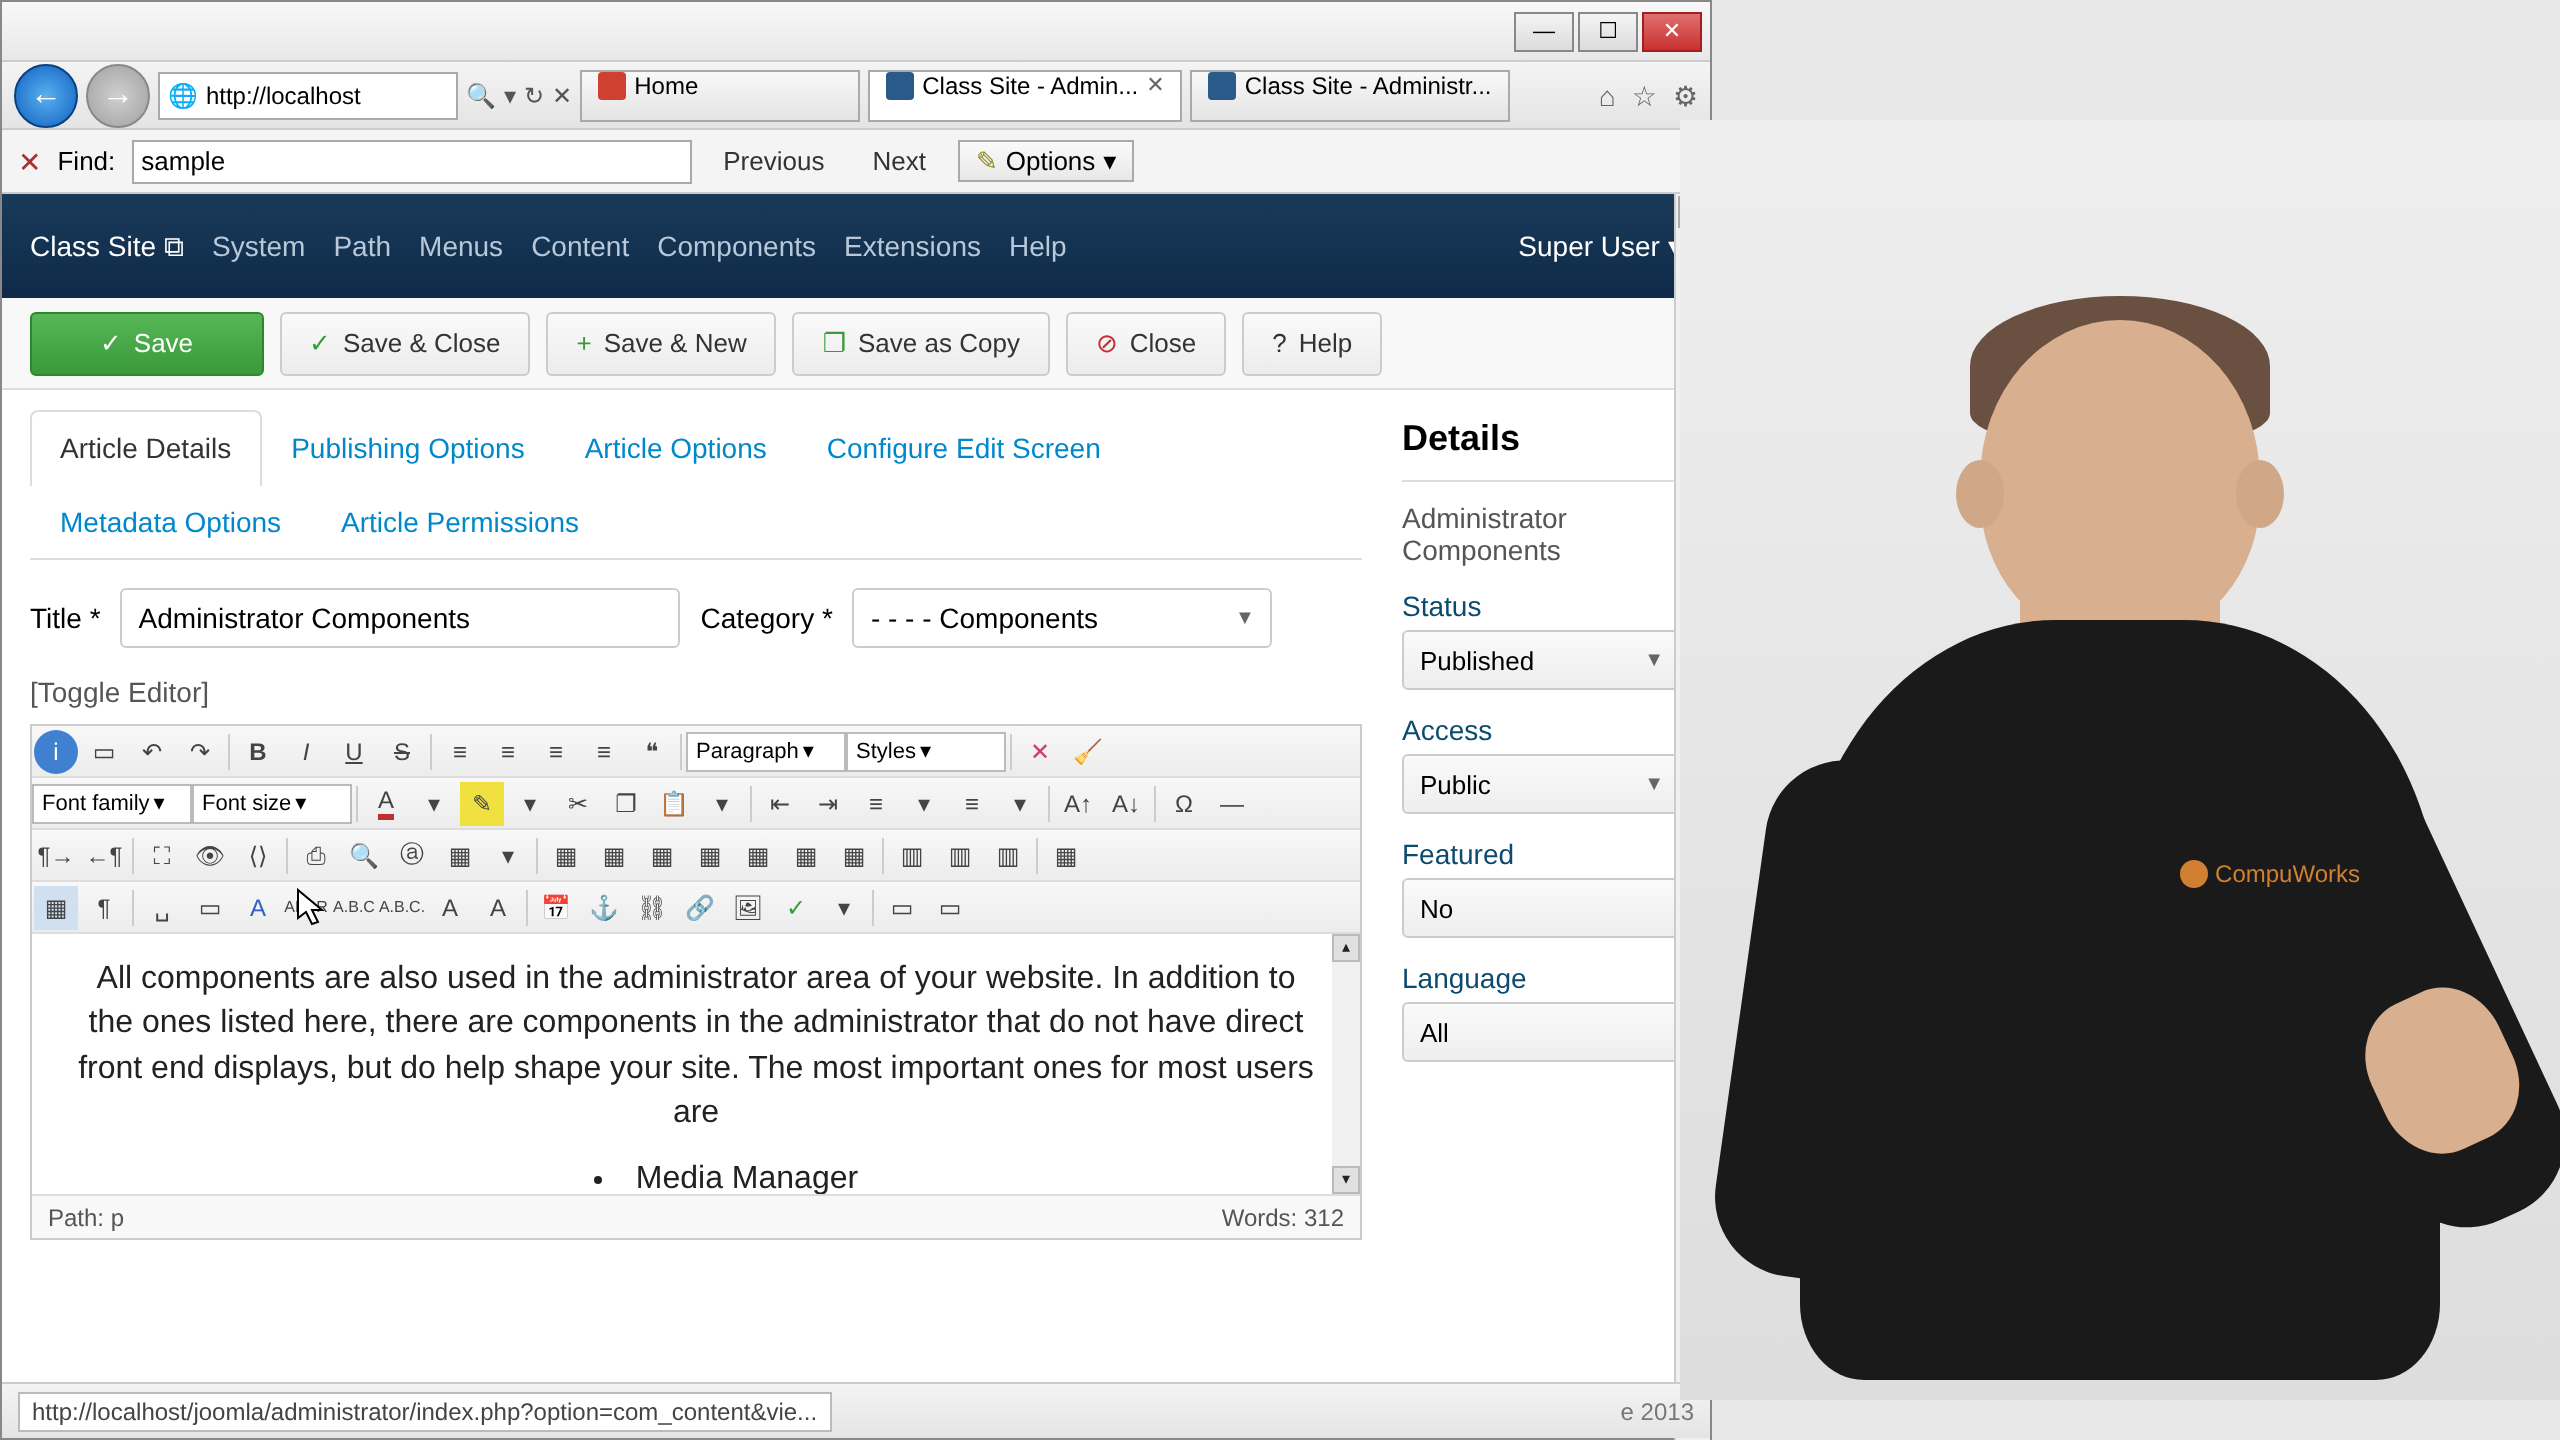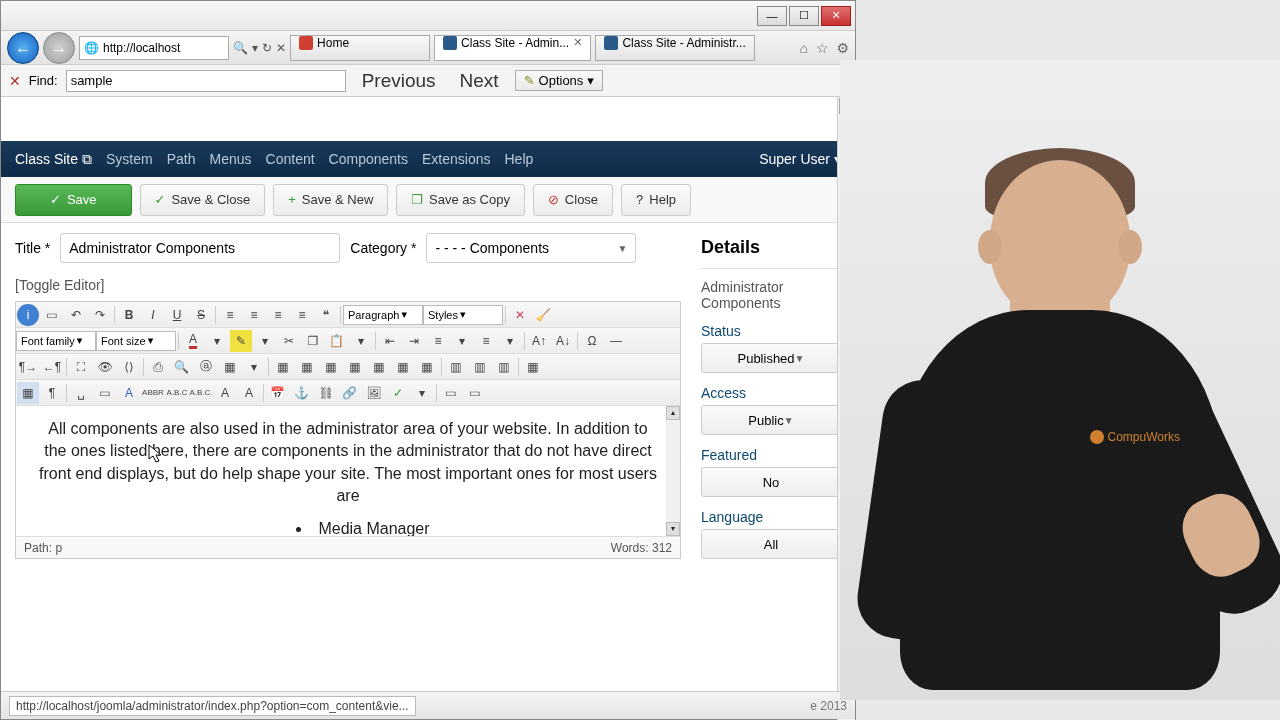--- a/index.html
+++ b/index.html
@@ -18,29 +18,29 @@
 .urlicons{display:flex;gap:4px;font-size:12px;color:#555;}
 .tab{height:26px;padding:0 8px;border:1px solid #aaa;background:linear-gradient(#f8f8f8,#e4e4e4);display:flex;align-items:flex-start;font-size:12px;gap:4px;min-width:140px;max-width:160px;overflow:hidden;white-space:nowrap;}
 .tab.active{background:#fff;}
 .tabicon{width:14px;height:14px;display:inline-block;}
 .tabx{margin-left:auto;font-size:11px;color:#666;}
 .addricons{margin-left:auto;display:flex;gap:8px;font-size:14px;color:#666;}
 
 .findbar{height:32px;background:#f4f4f4;border-bottom:1px solid #ccc;display:flex;align-items:center;padding:0 8px;gap:8px;font-size:13px;}
 .findx{color:#aa3030;font-size:14px;}
 .findinput{width:280px;height:22px;border:1px solid #aaa;padding:0 4px;font-size:13px;}
-.findbtn{padding:2px 8px;color:#333;font-size:19px;}
+.findbtn{padding:2px 8px;color:#333;font-size:13px;}
 .optbtn{border:1px solid #aaa;padding:2px 8px;background:linear-gradient(#fafafa,#e8e8e8);display:flex;align-items:center;gap:4px;font-size:13px;}
 
 .content-wrap{position:relative;height:624px;overflow:hidden;}
 .scrollbar{position:absolute;right:0;top:0;width:18px;height:100%;background:#f0f0f0;border-left:1px solid #ccc;}
 .scrollthumb{width:14px;height:180px;margin:2px auto;background:#c0c0c0;border:1px solid #999;border-radius:2px;}
 .scrollbtn{width:16px;height:16px;background:#e0e0e0;border:1px solid #aaa;margin:1px auto;font-size:10px;text-align:center;}
 
-.joomla-bar{height:36px;background:linear-gradient(#1a3a5a,#0e2a48);display:flex;align-items:center;padding:0 14px;color:#ccc;font-size:14px;gap:14px;margin-top:44px;}
+.joomla-bar{height:52px;background:linear-gradient(#1a3a5a,#0e2a48);display:flex;align-items:center;padding:0 14px;color:#ccc;font-size:14px;gap:14px;}
 .jb-site{color:#fff;display:flex;align-items:center;gap:4px;}
 .jb-menu{color:#b8c8d8;cursor:pointer;}
 .jb-user{margin-left:auto;color:#fff;display:flex;align-items:center;gap:4px;justify-content:flex-end;}
 
 .joomla-header{height:60px;background:linear-gradient(#1a4a7a,#12355a);display:flex;align-items:center;padding:0 14px;gap:16px;}
 .jlogo{display:flex;align-items:center;gap:6px;}
 .jlogoicon{width:24px;height:24px;position:relative;}
 .jlogoicon span{position:absolute;width:10px;height:10px;border-radius:2px;}
 .jlogotext{color:#fff;font-size:22px;font-style:italic;font-weight:bold;}
 .jtitle{color:#fff;font-size:22px;}
@@ -75,21 +75,21 @@
 .editor-body{height:130px;padding:12px 20px;font-size:16px;font-family:Georgia,serif;text-align:center;line-height:1.4;color:#222;position:relative;overflow:hidden;}
 .editor-body ul{text-align:left;margin-top:10px;padding-left:30px;}
 .editor-scroll{position:absolute;right:0;top:0;width:14px;height:100%;background:#f0f0f0;}
 .editor-scroll .sbtn{height:14px;background:#e0e0e0;border:1px solid #bbb;font-size:8px;text-align:center;}
 .editor-status{height:22px;border-top:1px solid #ddd;display:flex;align-items:center;padding:0 8px;font-size:12px;color:#555;justify-content:space-between;background:#f8f8f8;}
 
 .details-title{font-size:18px;font-weight:bold;margin-bottom:10px;padding-top:4px;border-bottom:1px solid #ddd;padding-bottom:10px;}
 .details-block{margin-bottom:12px;}
 .details-label{font-size:14px;color:#0c4a6e;margin-bottom:4px;}
 .details-val{font-size:14px;color:#555;}
-.details-select{height:30px;border:1px solid #ccc;border-radius:3px;background:linear-gradient(#fafafa,#eee);display:flex;align-items:center;justify-content:center;padding:0 8px;font-size:13px;}
+.details-select{height:30px;border:1px solid #ccc;border-radius:3px;background:linear-gradient(#fafafa,#eee);display:flex;align-items:center;justify-content:space-between;padding:0 8px;font-size:13px;}
 .tag-input{height:30px;border:1px solid #ccc;border-radius:3px;padding:0 8px;font-size:13px;color:#999;width:100%;}
 
 .statusbar{position:absolute;bottom:0;left:0;right:0;height:28px;background:linear-gradient(#f4f4f4,#e4e4e4);border-top:1px solid #ccc;display:flex;align-items:center;padding:0 8px;font-size:12px;}
 .statusurl{border:1px solid #bbb;background:#fff;padding:2px 6px;color:#444;max-width:440px;overflow:hidden;white-space:nowrap;}
 .statusdate{margin-left:auto;color:#777;}
 
 .presenter{position:absolute;right:0;top:60px;width:440px;height:640px;background:linear-gradient(#eee,#ddd);}
 .person{position:absolute;bottom:0;right:40px;width:360px;height:560px;}
 .head{width:140px;height:160px;background:#d8b090;border-radius:50% 50% 45% 45%;position:absolute;top:20px;left:110px;}
 .hair{width:150px;height:70px;background:#6a5040;border-radius:60% 60% 20% 20%;position:absolute;top:8px;left:105px;}
@@ -206,20 +206,28 @@
       </div>
       <div class="abtn">
         <span class="aicon">?</span>
         <span>Help</span>
       </div>
     </div>
 
     <div class="main">
       <div class="left">
 
+        <div class="nav-tabs">
+          <div class="nav-tab active">Article Details</div>
+          <div class="nav-tab">Publishing Options</div>
+          <div class="nav-tab">Article Options</div>
+          <div class="nav-tab">Configure Edit Screen</div>
+          <div class="nav-tab">Metadata Options</div>
+          <div class="nav-tab">Article Permissions</div>
+        </div>
 
         <div class="form-row">
           <span class="form-label">Title *</span>
           <input class="form-input" value="Administrator Components" style="">
           <span class="form-label">Category *</span>
           <div class="form-select">
             <span>- - - - Components</span>
             <span class="caret">▼</span>
           </div>
         </div>

